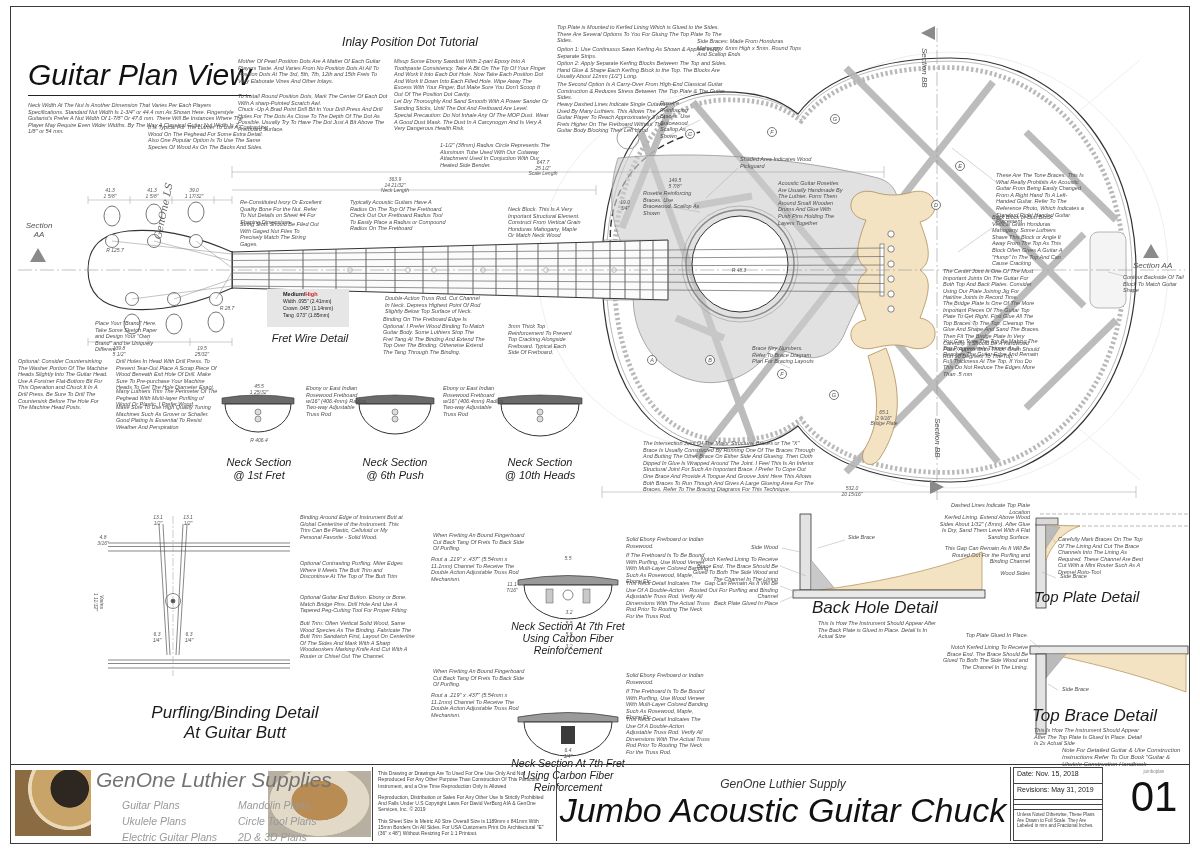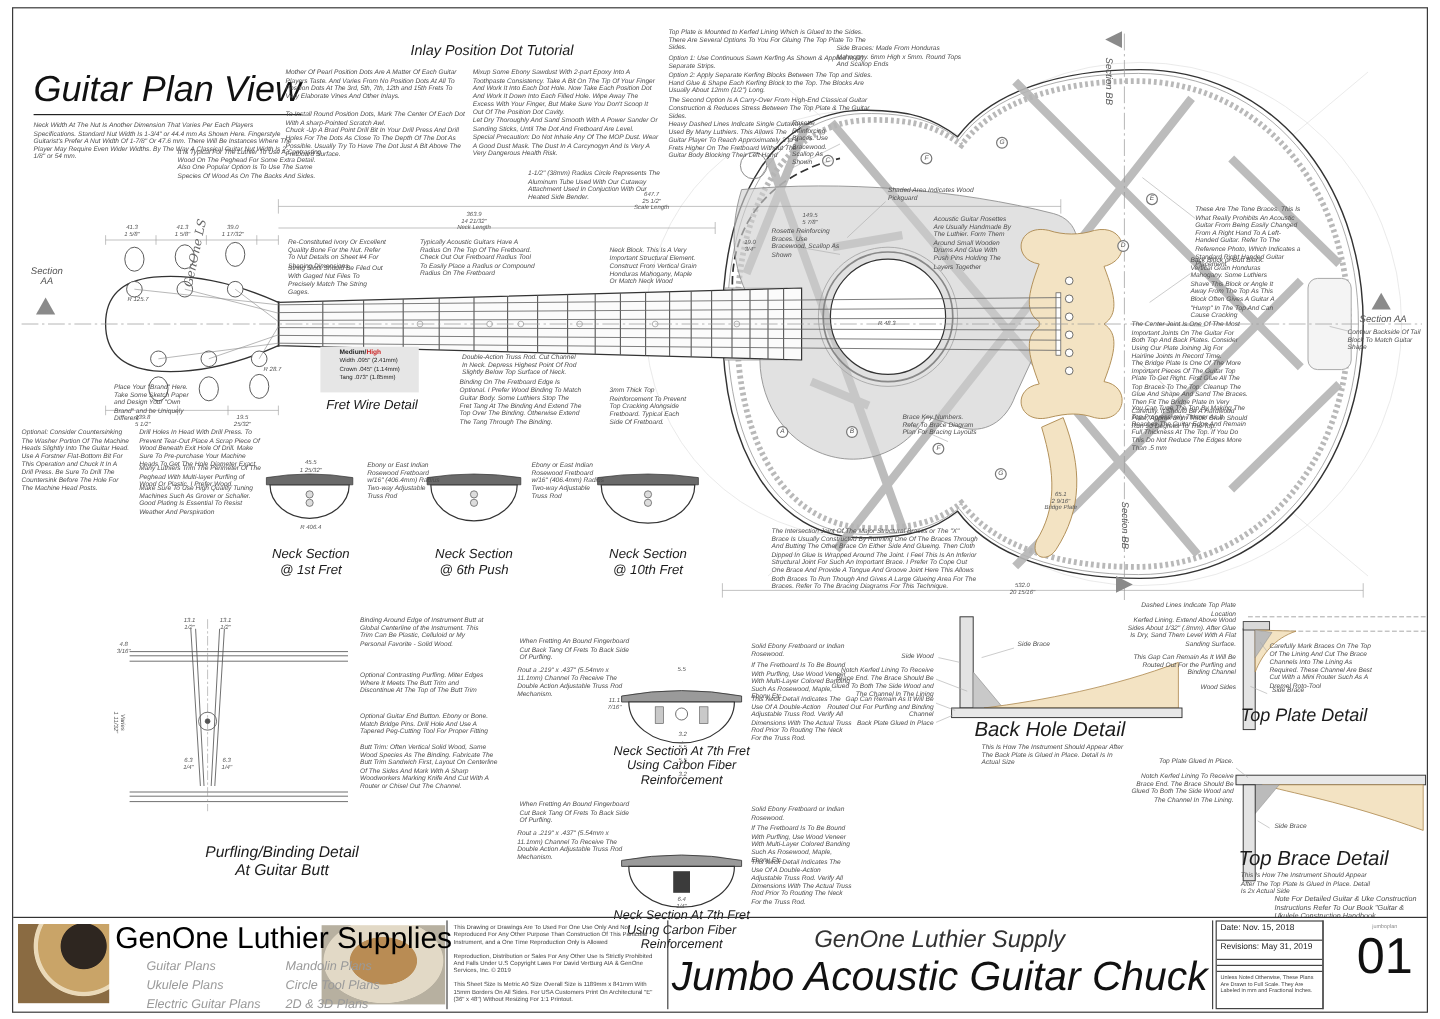--- a/index.html
+++ b/index.html
@@ -18,27 +18,27 @@
   .vert{transform:rotate(90deg);transform-origin:left top;white-space:nowrap}
   .circ{position:absolute;width:10px;height:10px;border:1px solid #777;border-radius:50%;
         font-size:5.5px;color:#555;display:flex;align-items:center;justify-content:center;
         font-style:italic;background:rgba(255,255,255,.85);box-sizing:border-box}
   .fwbox{position:absolute;left:267px;top:289px;width:82px;height:38px;background:#e6e6e6;
          font-size:5px;color:#222;padding:2px 2px 2px 16px;box-sizing:border-box;line-height:1.35}
   .fwbox .grade{font-weight:bold;font-size:5.5px}
   .fwbox .hi{color:#c22}
   .tb{position:absolute;left:11px;top:764px;width:1178px;height:78px;border-top:1.5px solid #333}
   .tb .vline{position:absolute;top:2px;bottom:2px;width:0;border-left:1px solid #444}
-  .brandname{position:absolute;color:#000000;font-size:25px;white-space:nowrap}
+  .brandname{position:absolute;font-style:italic;color:#737373;font-size:21px;white-space:nowrap}
   .prodcol{position:absolute;font-style:italic;color:#9a9a9a;font-size:10.5px;line-height:1.5;white-space:nowrap}
   .legal{position:absolute;font-size:5px;line-height:1.25;color:#444;width:170px}
   .legal div{margin-bottom:5px}
   .maintitle{position:absolute;left:556px;top:766px;width:454px;height:74px;display:flex;
              flex-direction:column;align-items:center;justify-content:center}
-  .maintitle .co{font-style:italic;font-size:20px;color:#333}
+  .maintitle .co{font-style:italic;font-size:12px;color:#333}
   .maintitle .pl{font-style:italic;font-size:34px;color:#111;white-space:nowrap}
   .infocell{position:absolute;left:1013px;top:767px;width:88px;height:72px;border:1px solid #444;font-size:7px;color:#222}
   .infocell .row{border-bottom:1px solid #444;padding:2px 3px;height:11px}
   .infocell .thin{height:4px;padding:0}
   .infocell .note{font-size:4.6px;color:#444;padding:2px 3px;line-height:1.25}
   .pagecell{position:absolute;left:1102px;top:766px;width:104px;height:74px;text-align:center}
   .pagecell .code{font-size:4.5px;color:#888;margin-top:3px}
   .pagecell .num{font-size:42px;color:#111;line-height:1.1}
   .photo1{position:absolute;left:15px;top:770px;width:76px;height:66px;
           background:radial-gradient(circle at 72% 28%,#2e2620 0 26%,#c9a468 27% 52%,#ead9b8 53% 57%,#8a6b42 58% 100%)}
@@ -391,21 +391,21 @@
   <div class="dlabel ctr" style="left:216px;top:456px;width:86px;font-size:11px">
     <div>Neck Section</div>
       <div>@ 1st Fret</div>
   </div>
   <div class="dlabel ctr" style="left:352px;top:456px;width:86px;font-size:11px">
     <div>Neck Section</div>
       <div>@ 6th Push</div>
   </div>
   <div class="dlabel ctr" style="left:497px;top:456px;width:86px;font-size:11px">
     <div>Neck Section</div>
-      <div>@ 10th Fret</div>
+      <div>@ 10th Heads</div>
   </div>
   <div class="n" style="left:306px;top:385px;width:66px">Ebony or East Indian Rosewood Fretboard w/16" (406.4mm) Radius</div>
   <div class="n" style="left:306px;top:404px;width:60px">Two-way Adjustable Truss Rod</div>
   <div class="n" style="left:443px;top:385px;width:66px">Ebony or East Indian Rosewood Fretboard w/16" (406.4mm) Radius</div>
   <div class="n" style="left:443px;top:404px;width:60px">Two-way Adjustable Truss Rod</div>
 
   <div class="dim" style="left:146px;top:515px;width:24px">
     <span>13.1</span>
       <span>1/2"</span>
   </div>
@@ -426,21 +426,21 @@
       <span>1/4"</span>
   </div>
   <div class="dim" style="left:178px;top:632px;width:22px">
     <span>6.3</span>
       <span>1/4"</span>
   </div>
   <div class="n" style="left:300px;top:514px;width:110px">Binding Around Edge of Instrument Butt at Global Centerline of the Instrument. This Trim Can Be Plastic, Celluloid or My Personal Favorite - Solid Wood.</div>
   <div class="n" style="left:300px;top:560px;width:110px">Optional Contrasting Purfling. Miter Edges Where It Meets The Butt Trim and Discontinue At The Top of The Butt Trim</div>
   <div class="n" style="left:300px;top:594px;width:110px">Optional Guitar End Button. Ebony or Bone. Match Bridge Pins. Drill Hole And Use A Tapered Peg-Cutting Tool For Proper Fitting</div>
   <div class="n" style="left:300px;top:620px;width:118px">Butt Trim: Often Vertical Solid Wood, Same Wood Species As The Binding. Fabricate The Butt Trim Sandwich First, Layout On Centerline Of The Sides And Mark With A Sharp Woodworkers Marking Knife And Cut With A Router or Chisel Out The Channel.</div>
-  <div class="dlabel ctr" style="left:115px;top:703px;width:240px;font-size:13px">
+  <div class="dlabel ctr" style="left:115px;top:703px;width:240px;font-size:17px">
     <div>Purfling/Binding Detail</div>
       <div>At Guitar Butt</div>
   </div>
 
   <div class="n" style="left:433px;top:532px;width:96px">When Fretting An Bound Fingerboard Cut Back Tang Of Frets To Back Side Of Purfling.</div>
   <div class="n" style="left:431px;top:556px;width:90px">Rout a .219" x .437" (5.54mm x 11.1mm) Channel To Receive The Double Action Adjustable Truss Rod Mechanism.</div>
   <div class="n" style="left:626px;top:536px;width:80px">Solid Ebony Fretboard or Indian Rosewood.</div>
   <div class="n" style="left:626px;top:552px;width:84px">If The Fretboard Is To Be Bound With Purfling, Use Wood Veneer With Multi-Layer Colored Banding Such As Rosewood, Maple, Ebony Etc.</div>
   <div class="n" style="left:626px;top:580px;width:84px">This Neck Detail Indicates The Use Of A Double-Action Adjustable Truss Rod. Verify All Dimensions With The Actual Truss Rod Prior To Routing The Neck For the Truss Rod.</div>
   <div class="dim" style="left:556px;top:556px;width:24px">

